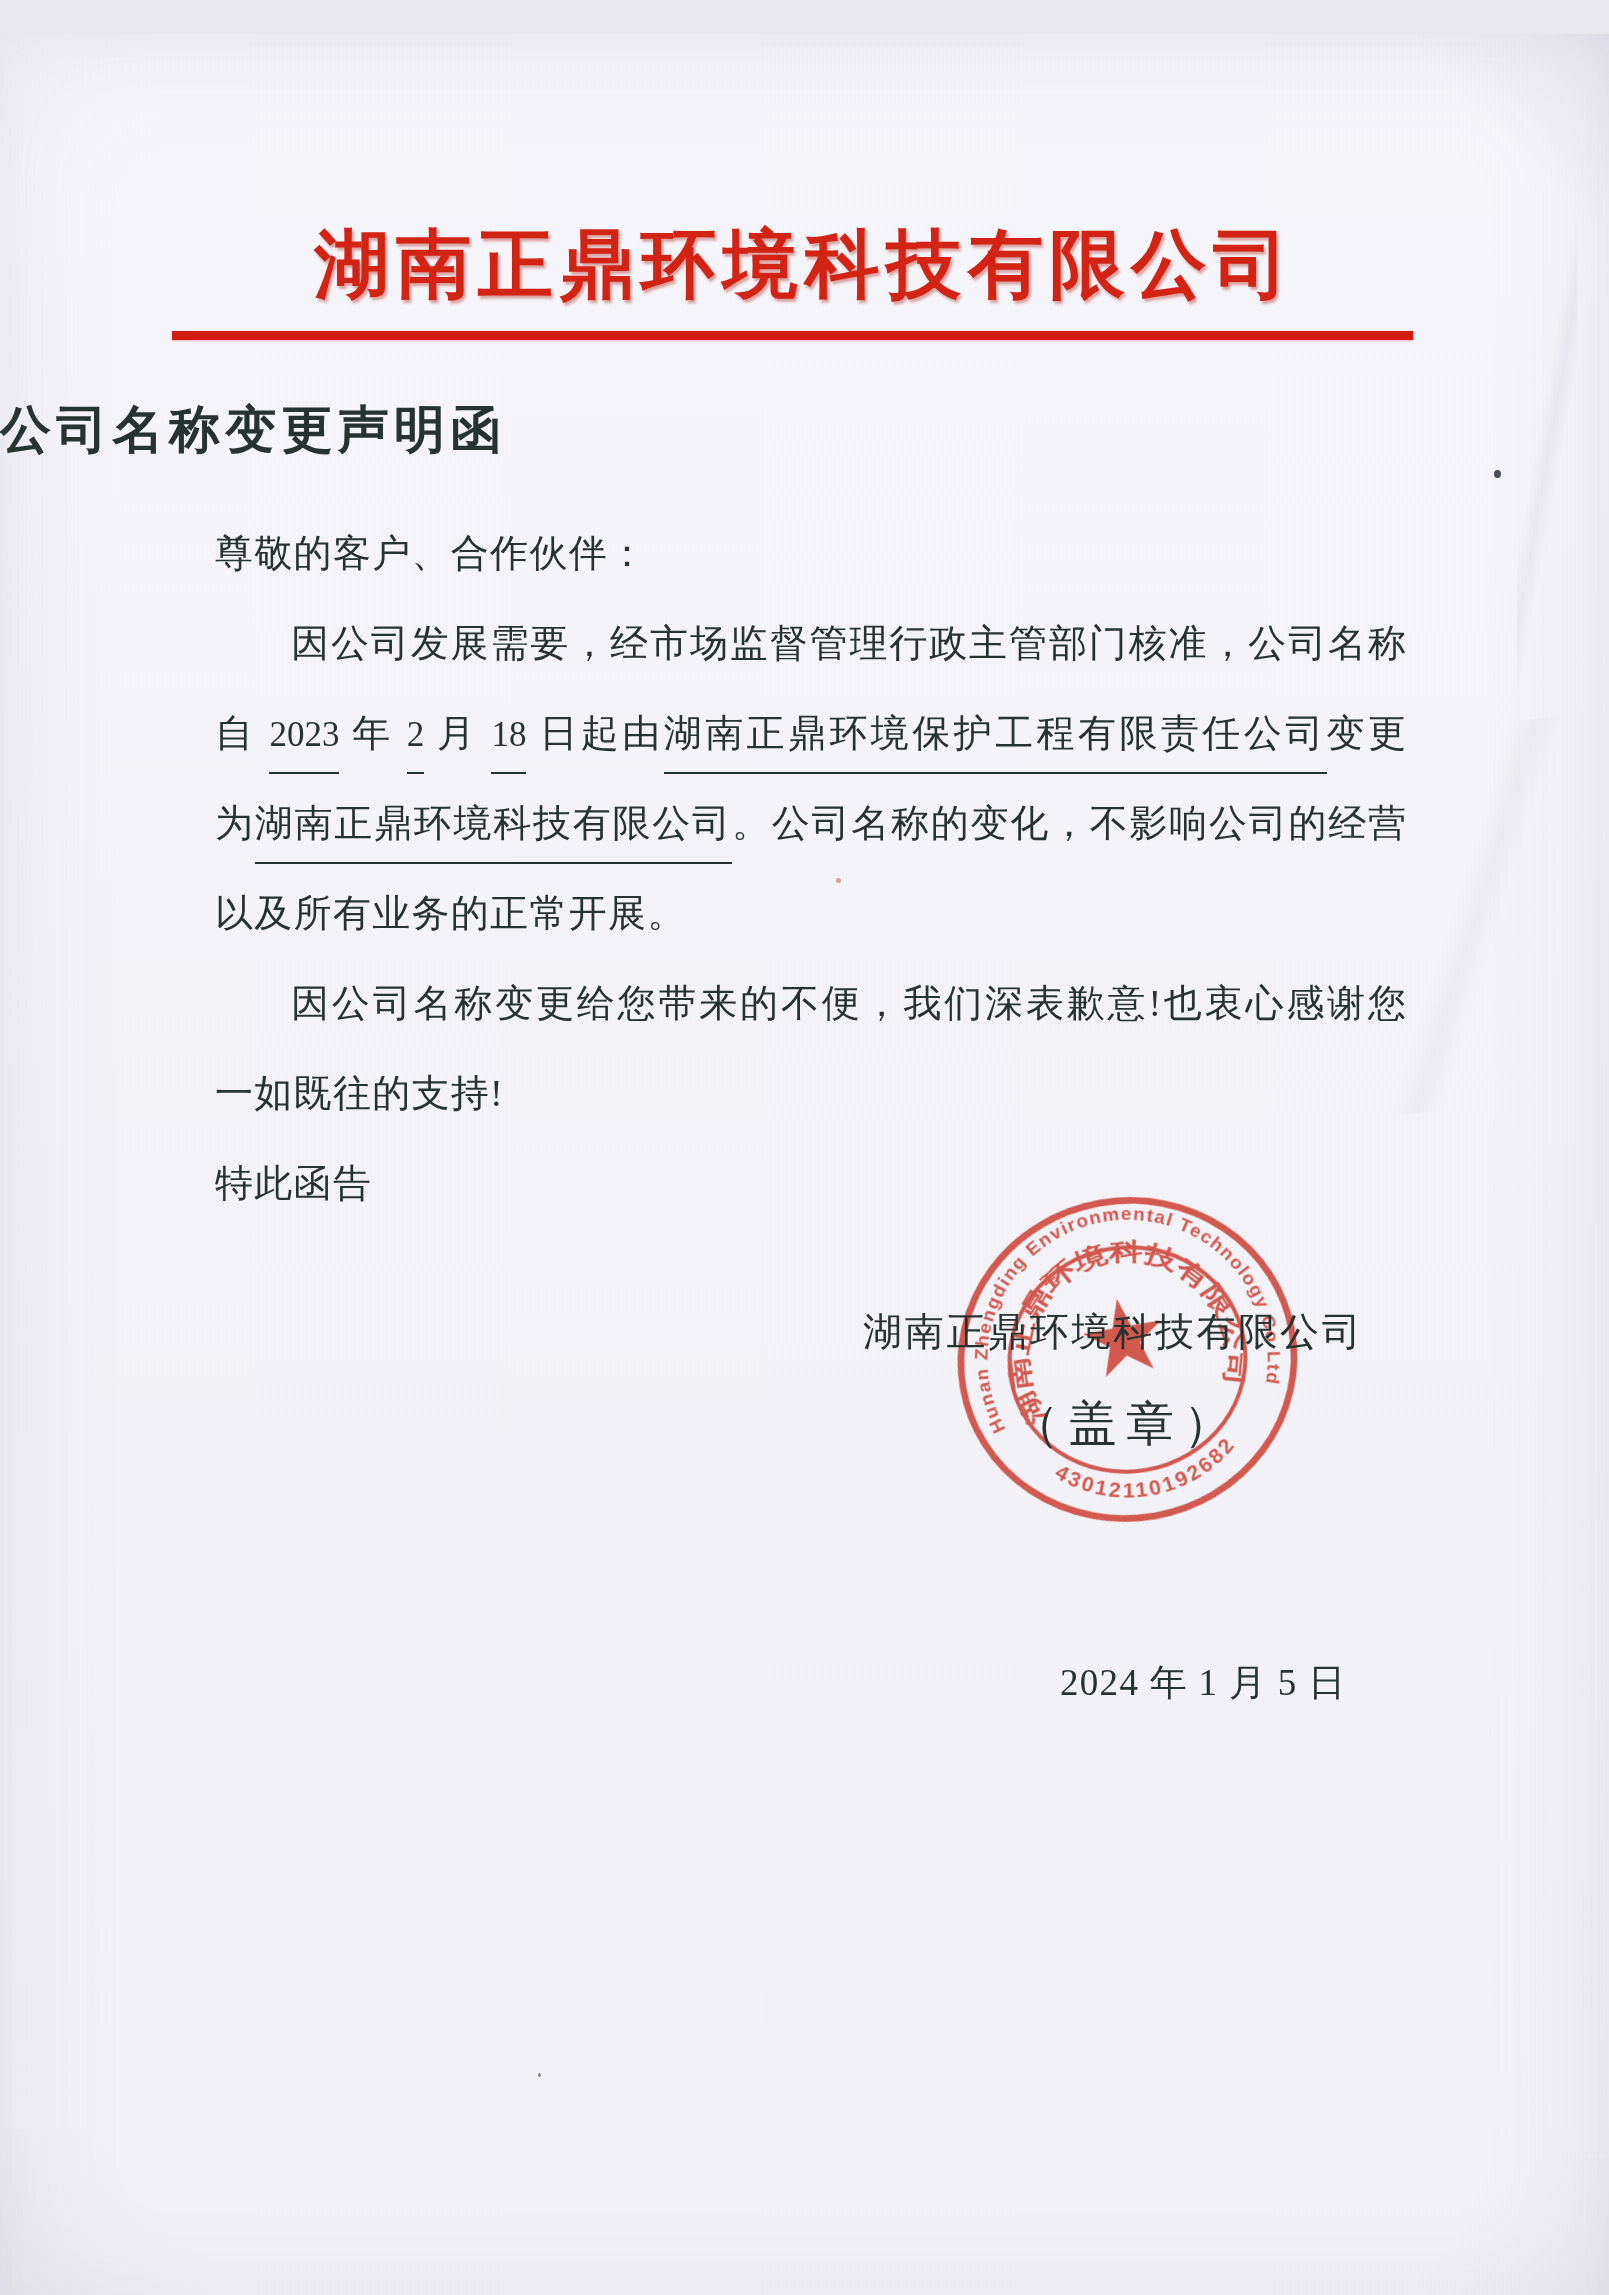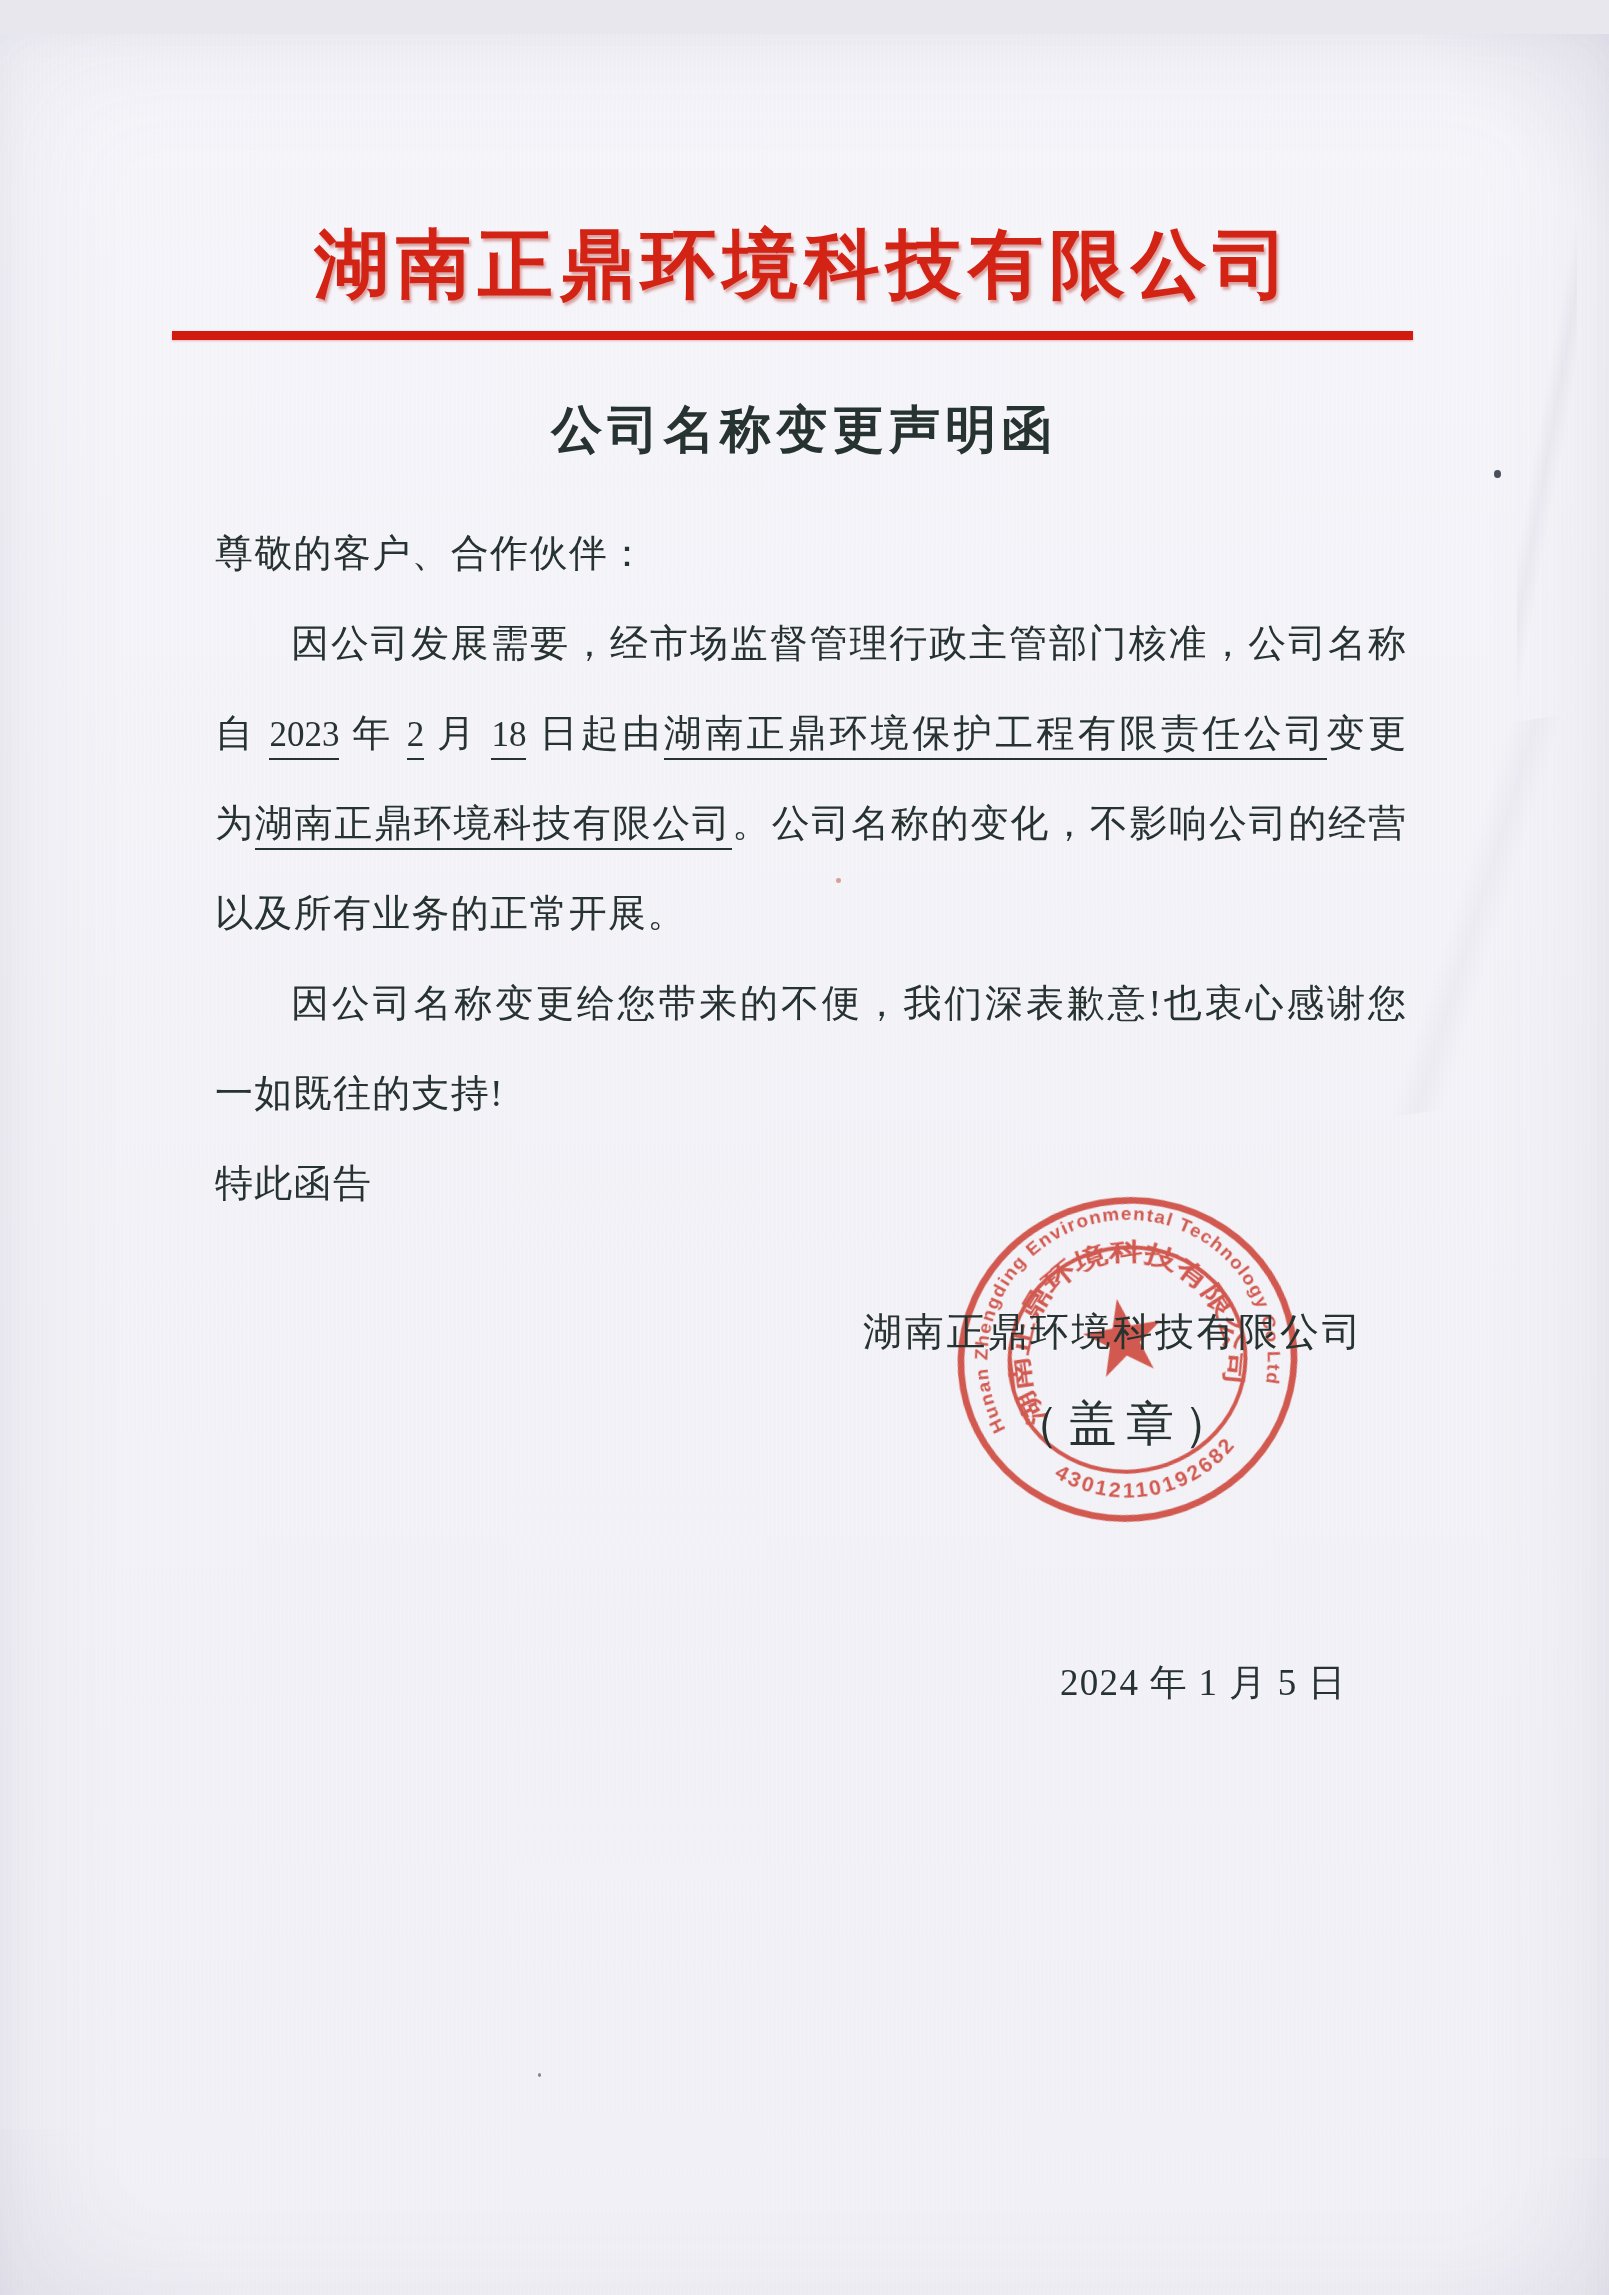--- a/index.html
+++ b/index.html
@@ -34,34 +34,34 @@
     text-shadow:2px 2.7px 2.7px rgba(170,25,15,.38);
     white-space:nowrap;
   }
   .title-divider{
     position:absolute;left:172px;top:297px;width:1241px;height:8.7px;
     background:var(--divider_red);
     box-shadow:0 1.3px 2px rgba(210,30,20,.30);
   }
   .doc-title{
     position:absolute;top:366px;left:0;width:100%;
-    text-align:center;font-size:51px;line-height:1.2;font-weight:600;
+    font-size:51px;line-height:1.2;font-weight:600;
     color:var(--ink);letter-spacing:5.3px;white-space:nowrap;
   }
   .body-text{
     position:absolute;left:215px;top:474px;width:1191px;
     color:var(--ink);font-size:38px;
   }
   .bline{height:90px;line-height:90px;letter-spacing:1.3px;white-space:nowrap;}
   .bline.just{
     white-space:normal;letter-spacing:0;
     text-align:justify;text-align-last:justify;
   }
   .bline.ind{text-indent:76px;}
-  .u{border-bottom:2px solid var(--ink);padding-bottom:4px;}
+  .u{border-bottom:2px solid var(--ink);padding-bottom:18px;}
   .num{font-size:35px;}
   .sig-company{
     position:absolute;left:863px;top:1273px;
     font-size:39px;line-height:1.3;letter-spacing:2.7px;color:var(--ink);white-space:nowrap;
   }
   .seal-caption{
     position:absolute;left:999px;top:1359px;width:254px;
     text-align:center;font-size:48px;line-height:1.3;letter-spacing:9.4px;color:var(--ink);white-space:nowrap;
   }
   .doc-date{

